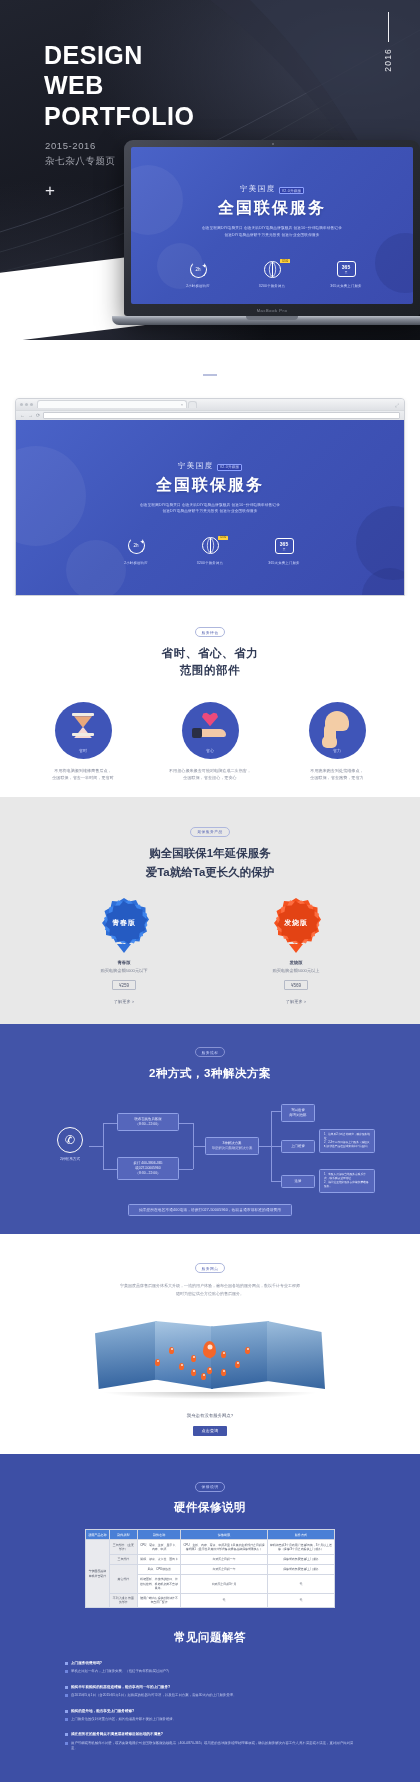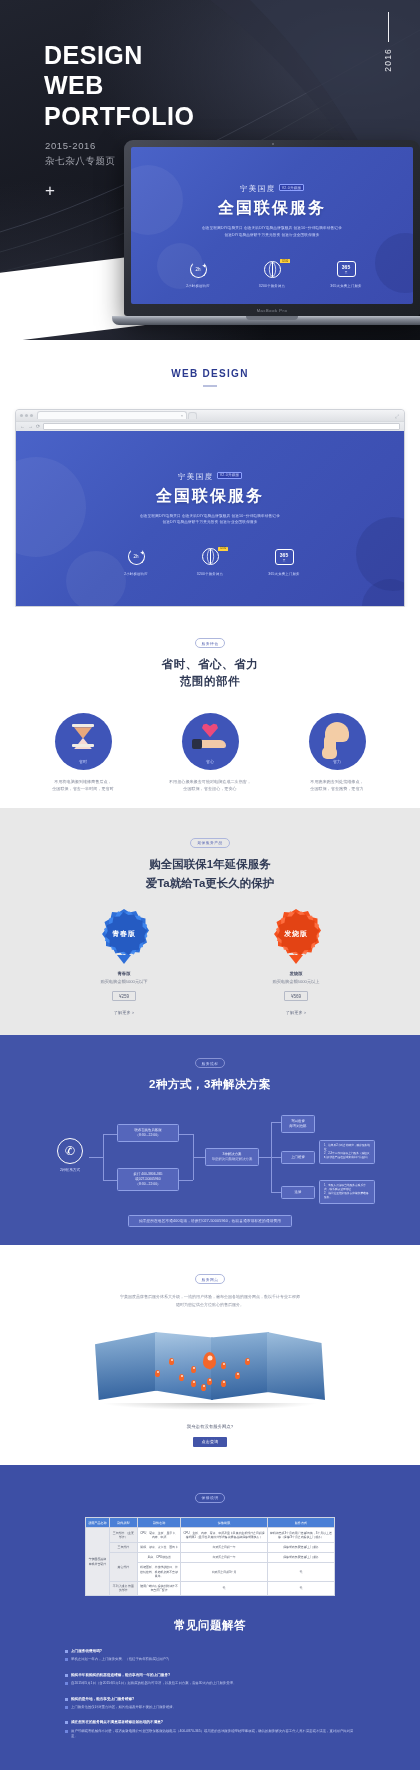--- a/index.html
+++ b/index.html
@@ -70,21 +70,21 @@
   .laptop-notch {
     position:absolute; left:50%; transform:translateX(-50%); top:0;
     width:52px; height:4px; border-radius:0 0 5px 5px; background:#6e737e;
   }
 
   
   .wp { position:absolute; inset:0; background:linear-gradient(135deg,#4a63c8 0%,#3f55b8 42%,#3b4bae 100%); overflow:hidden; }
   .wp-blob { position:absolute; border-radius:50%; background:rgba(255,255,255,.055); }
   .wp-blob.dark { background:rgba(30,40,110,.20); }
   .wp-inner { position:relative; z-index:2; text-align:center; color:#fff; }
-  .wp-brandline { display:inline-flex; align-items:flex-start; gap:3px; }
+  .wp-brandline { display:inline-flex; align-items:flex-end; gap:3px; }
   .wp-brand { font-size:7.5px; letter-spacing:1.5px; color:#e9edff; }
   .wp-tag { font-size:3.6px; background:#2f3fa8; border:.5px solid #8ea2ff; color:#cfd9ff; padding:.5px 2px; border-radius:1px; letter-spacing:.2px; }
   .wp-h1 { font-size:16px; font-weight:bold; letter-spacing:2px; margin-top:3px; color:#ffffff; text-shadow:0 1px 3px rgba(0,0,0,.18); }
   .wp-bullets { margin-top:6px; font-size:3.6px; line-height:1.85; color:#d5ddff; letter-spacing:.2px; }
   .wp-feats { display:flex; justify-content:center; gap:26px; margin-top:20px; }
   .wp-feat { width:48px; }
   .wp-feat-ic { height:22px; display:flex; align-items:center; justify-content:center; position:relative; }
   .wp-feat-lb { font-size:3.4px; color:#d3dbff; margin-top:4px; letter-spacing:.2px; }
   .ic-ring { width:17px; height:17px; border-radius:50%; border:1.4px solid #ffffff; border-top-color:transparent; position:relative; display:flex; align-items:center; justify-content:center; }
   .ic-ring b { font-size:4.5px; font-weight:normal; color:#fff; }
@@ -297,21 +297,20 @@
       </div>
       <div class="laptop-brand">MacBook Pro</div>
     </div>
     <div class="laptop-base">
         <div class="laptop-notch"></div>
       </div>
   </div>
 </div>
 
 <div class="sec-title">
-  <div class="t">WEB DESIGN</div>
   <div class="d"></div>
 </div>
 
 <div class="browser">
   <div class="br-bar">
     <div class="br-dots">
       <span class="br-dot"></span>
       <span class="br-dot"></span>
       <span class="br-dot"></span>
     </div>
@@ -572,20 +571,21 @@
         <b></b>
       </div>
   </div>
 
   <div class="map-q">我身边有没有服务网点?</div>
   <div class="map-btn">点击查询</div>
 </div>
 
 <div class="tsec">
   <span class="badge-pill">保修说明</span>
+  <div class="tsec-h">硬件保修说明</div>
   <table class="wtable">
     <thead>
       <tr>
         <th>适用产品名称</th>
         <th>部件类型</th>
         <th>部件名称</th>
         <th>保修期限</th>
         <th>服务方式</th>
       </tr>
     </thead>

